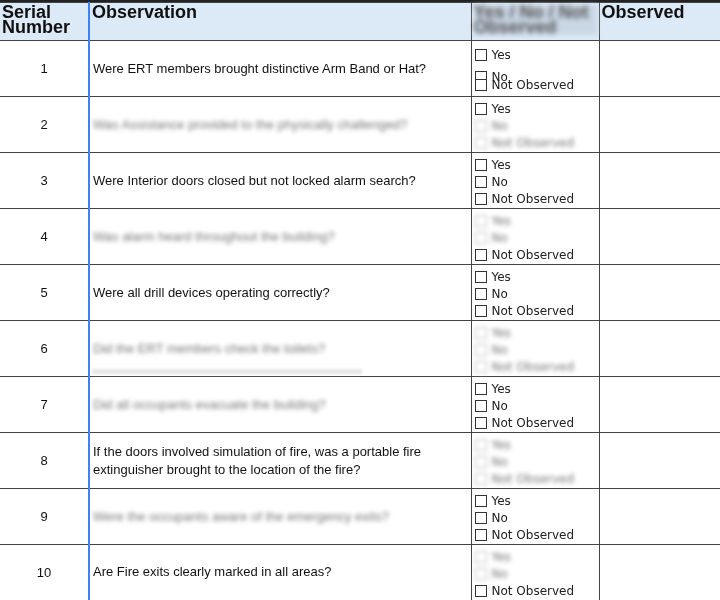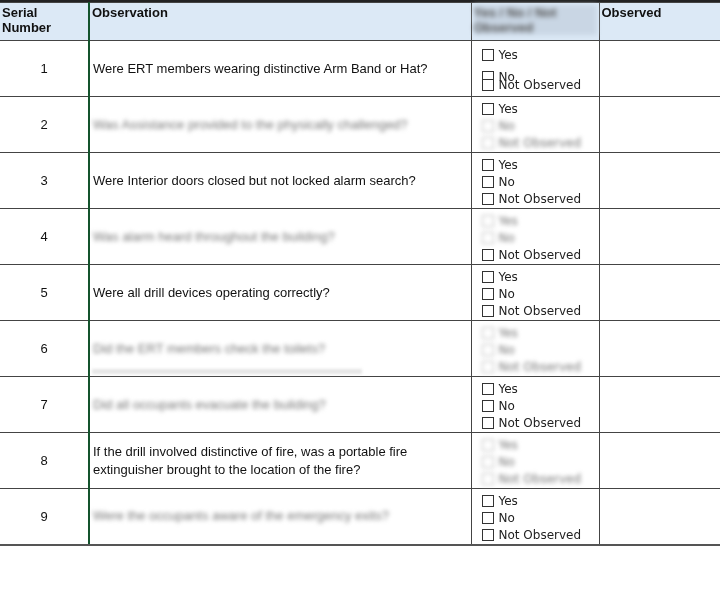--- a/index.html
+++ b/index.html
@@ -1,26 +1,26 @@
 <!DOCTYPE html>
 <html><head>
 <meta charset="utf-8">
 <style>
   html, body { margin:0; padding:0; background:#ffffff; }
   body { width:720px; height:600px; overflow:hidden; position:relative; font-family:"Liberation Sans", sans-serif; color:#111; }
   table { position:absolute; left:0; top:2px; border-collapse:collapse; width:721px; table-layout:fixed; }
   .topbar { position:absolute; left:0; top:0; width:720px; height:2px; background:#222; }
   th, td { border:1px solid #444; padding:0; vertical-align:middle; }
-  th { background:#dce9f6; text-align:left; vertical-align:top; font-weight:bold; font-size:13px; line-height:15px; height:33px; padding:2px 2px; }
+  th { background:#dce9f6; text-align:left; vertical-align:top; font-weight:bold; font-size:18px; line-height:15px; height:33px; padding:2px 2px; }
   col.c1 { width:89px; } col.c2 { width:382px; } col.c3 { width:128px; } col.c4 { width:122px; }
   th.c1 { border-left:none; }
   td.sn { text-align:center; font-size:13px; border-left:none; }
-  td.c2, th.c2 { border-left:2px solid #14532d;margin-top:20px; }
+  td.c2, th.c2 { border-left:2px solid #3b82f6;margin-top:20px; }
   td.obs { font-size:13px; padding-left:3px; line-height:18px; }
-  td.ans { padding-left:10px; vertical-align:top; }
+  td.ans { padding-left:3px; vertical-align:top; }
   tr.row { height:56px; }
   tr.row:last-child td { border-bottom:2px solid #555; }
   .opt { display:flex; align-items:center; height:17px; font-family:"DejaVu Sans", sans-serif; font-size:12px; color:#222; }
   .box { width:12px; height:12px; border:1px solid #333; background:#fff; margin-right:5px; box-sizing:border-box; flex:none; }
   .blur { filter:blur(2.2px); color:#777; }
   .blur .box { border-color:#bbb; }
   .hblur { filter:blur(2.4px); color:#555; display:block; background:#c9d6e4; }
   .ans-inner { padding-top:3px; }
   .smear { position:absolute; left:92px; top:369px; width:270px; height:5px; background:#e5e5e5; filter:blur(1.5px); }
 </style>
@@ -43,21 +43,21 @@
       <th>
           <span class="hblur">Yes / No / Not Observed</span>
         </th>
       <th>Observed</th>
     </tr>
   </thead>
   <tbody>
 
     <tr class="row">
       <td class="sn">1</td>
-      <td class="c2 obs">Were ERT members wearing distinctive Arm Band or Hat?</td>
+      <td class="c2 obs">Were ERT members brought distinctive Arm Band or Hat?</td>
       <td class="ans">
         <div class="ans-inner">
           <div class="opt" style="height:22px">
               <span class="box"></span>
               <span>Yes</span>
             </div>
           <div style="position:relative;height:30px;">
             <div class="opt" style="position:absolute;top:2px;left:0">
                 <span class="box"></span>
                 <span>No</span>
@@ -199,21 +199,21 @@
               <span class="box"></span>
               <span>Not Observed</span>
             </div>
         </div>
       </td>
       <td></td>
     </tr>
 
     <tr class="row">
       <td class="sn">8</td>
-      <td class="c2 obs">If the drill involved distinctive of fire, was a portable fire extinguisher brought to the location of the fire?</td>
+      <td class="c2 obs">If the doors involved simulation of fire, was a portable fire extinguisher brought to the location of the fire?</td>
       <td class="ans">
         <div class="ans-inner">
           <div class="opt blur">
               <span class="box"></span>
               <span>Yes</span>
             </div>
           <div class="opt blur">
               <span class="box"></span>
               <span>No</span>
             </div>
@@ -241,16 +241,37 @@
             </div>
           <div class="opt">
               <span class="box"></span>
               <span>Not Observed</span>
             </div>
         </div>
       </td>
       <td></td>
     </tr>
 
+    <tr class="row">
+      <td class="sn">10</td>
+      <td class="c2 obs">Are Fire exits clearly marked in all areas?</td>
+      <td class="ans">
+        <div class="ans-inner">
+          <div class="opt blur">
+              <span class="box"></span>
+              <span>Yes</span>
+            </div>
+          <div class="opt blur">
+              <span class="box"></span>
+              <span>No</span>
+            </div>
+          <div class="opt">
+              <span class="box"></span>
+              <span>Not Observed</span>
+            </div>
+        </div>
+      </td>
+      <td></td>
+    </tr>
   </tbody>
 </table>
 
 <div class="smear"></div>
 
 </body></html>

